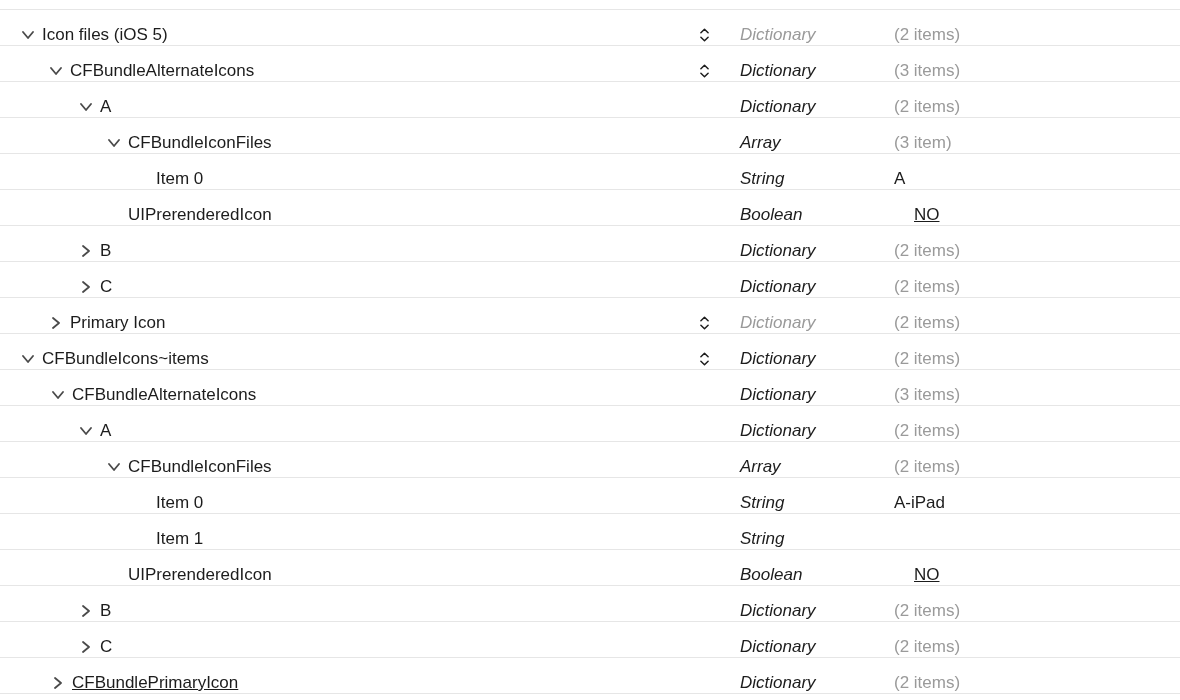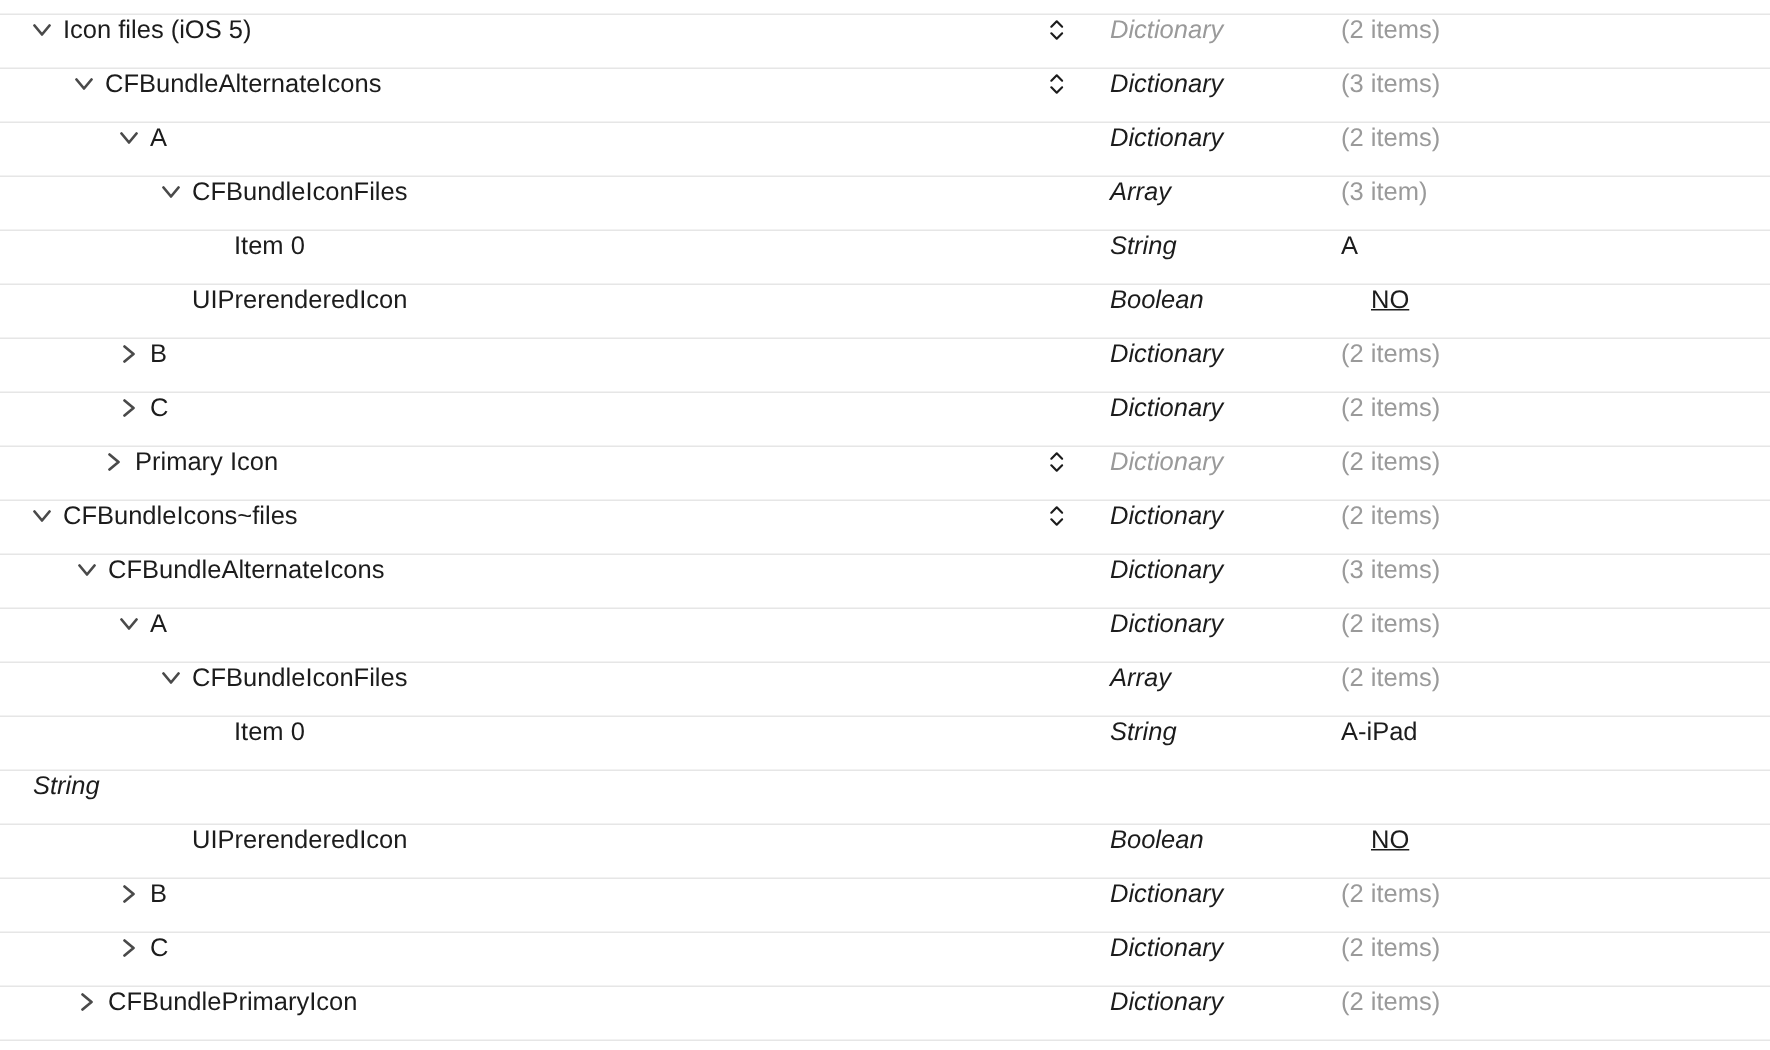--- a/index.html
+++ b/index.html
@@ -7,21 +7,21 @@
     margin: 0; padding: 0;
     font-family: -apple-system, "Helvetica Neue", Helvetica, Arial, sans-serif;
     font-size: 17px;
     color: #1c1c1c;
     background: #fff;
     width: 1180px;
   }
   .table { width: 100%; }
   .row {
     display: flex;
-    align-items: flex-start;
+    align-items: flex-end;
     height: 36px;
     border-bottom: 1px solid #e6e6e6;
     white-space: nowrap;
     width: 100%;
   }
   .row.cut-top {
     height: 10px;
     overflow: hidden;
     align-items: flex-end;
   }
@@ -169,21 +169,21 @@
           <svg viewBox="0 0 12 12">
             <path d="M3 1 L9 6 L3 11" fill="none" stroke="#4a4a4a" stroke-width="1.8" stroke-linecap="round" stroke-linejoin="round"></path>
           </svg>
         </span>
         <span class="key-label">C</span>
       </div>
       <div class="col-type"><span>Dictionary</span></div>
       <div class="col-val muted"><span class="val-label">(2 items)</span></div>
     </div>
     <div class="row">
-      <div class="col-key" style="padding-left: 68px;">
+      <div class="col-key" style="padding-left: 48px;">
         <span class="disclosure">
           <svg viewBox="0 0 12 12">
             <path d="M3 1 L9 6 L3 11" fill="none" stroke="#4a4a4a" stroke-width="1.8" stroke-linecap="round" stroke-linejoin="round"></path>
           </svg>
         </span>
         <span class="key-label">Primary Icon</span>
         <span class="stepper">
           <svg viewBox="0 0 10 6">
             <path d="M1 5 L5 1 L9 5" fill="none" stroke="#1c1c1c" stroke-width="1.6" stroke-linecap="round" stroke-linejoin="round"></path>
           </svg>
@@ -195,21 +195,21 @@
       <div class="col-type muted"><span>Dictionary</span></div>
       <div class="col-val muted"><span class="val-label">(2 items)</span></div>
     </div>
     <div class="row">
       <div class="col-key" style="padding-left: 20px;">
         <span class="disclosure">
           <svg viewBox="0 0 12 12">
             <path d="M1 3 L6 9 L11 3" fill="none" stroke="#4a4a4a" stroke-width="1.8" stroke-linecap="round" stroke-linejoin="round"></path>
           </svg>
         </span>
-        <span class="key-label">CFBundleIcons~files</span>
+        <span class="key-label">CFBundleIcons~items</span>
         <span class="stepper">
           <svg viewBox="0 0 10 6">
             <path d="M1 5 L5 1 L9 5" fill="none" stroke="#1c1c1c" stroke-width="1.6" stroke-linecap="round" stroke-linejoin="round"></path>
           </svg>
           <svg viewBox="0 0 10 6" class="down">
             <path d="M1 1 L5 5 L9 1" fill="none" stroke="#1c1c1c" stroke-width="1.6" stroke-linecap="round" stroke-linejoin="round"></path>
           </svg>
         </span>
       </div>
       <div class="col-type"><span>Dictionary</span></div>
@@ -252,20 +252,23 @@
       <div class="col-val muted"><span class="val-label">(2 items)</span></div>
     </div>
     <div class="row">
       <div class="col-key" style="padding-left: 156px;">
         <span class="key-label">Item 0</span>
       </div>
       <div class="col-type"><span>String</span></div>
       <div class="col-val"><span class="val-label">A-iPad</span></div>
     </div>
     <div class="row">
+      <div class="col-key" style="padding-left: 156px;">
+        <span class="key-label">Item 1</span>
+      </div>
       <div class="col-type"><span>String</span></div>
     </div>
     <div class="row">
       <div class="col-key" style="padding-left: 128px;">
         <span class="key-label">UIPrerenderedIcon</span>
       </div>
       <div class="col-type"><span>Boolean</span></div>
       <div class="col-val bool-indent"><span class="val-label">NO</span></div>
     </div>
     <div class="row">
@@ -286,21 +289,21 @@
           <svg viewBox="0 0 12 12">
             <path d="M3 1 L9 6 L3 11" fill="none" stroke="#4a4a4a" stroke-width="1.8" stroke-linecap="round" stroke-linejoin="round"></path>
           </svg>
         </span>
         <span class="key-label">C</span>
       </div>
       <div class="col-type"><span>Dictionary</span></div>
       <div class="col-val muted"><span class="val-label">(2 items)</span></div>
     </div>
     <div class="row">
-      <div class="col-key" style="padding-left: 50px;">
+      <div class="col-key" style="padding-left: 50px; text-decoration: underline;">
         <span class="disclosure">
           <svg viewBox="0 0 12 12">
             <path d="M3 1 L9 6 L3 11" fill="none" stroke="#4a4a4a" stroke-width="1.8" stroke-linecap="round" stroke-linejoin="round"></path>
           </svg>
         </span>
         <span class="key-label">CFBundlePrimaryIcon</span>
       </div>
       <div class="col-type"><span>Dictionary</span></div>
       <div class="col-val muted"><span class="val-label">(2 items)</span></div>
     </div>

